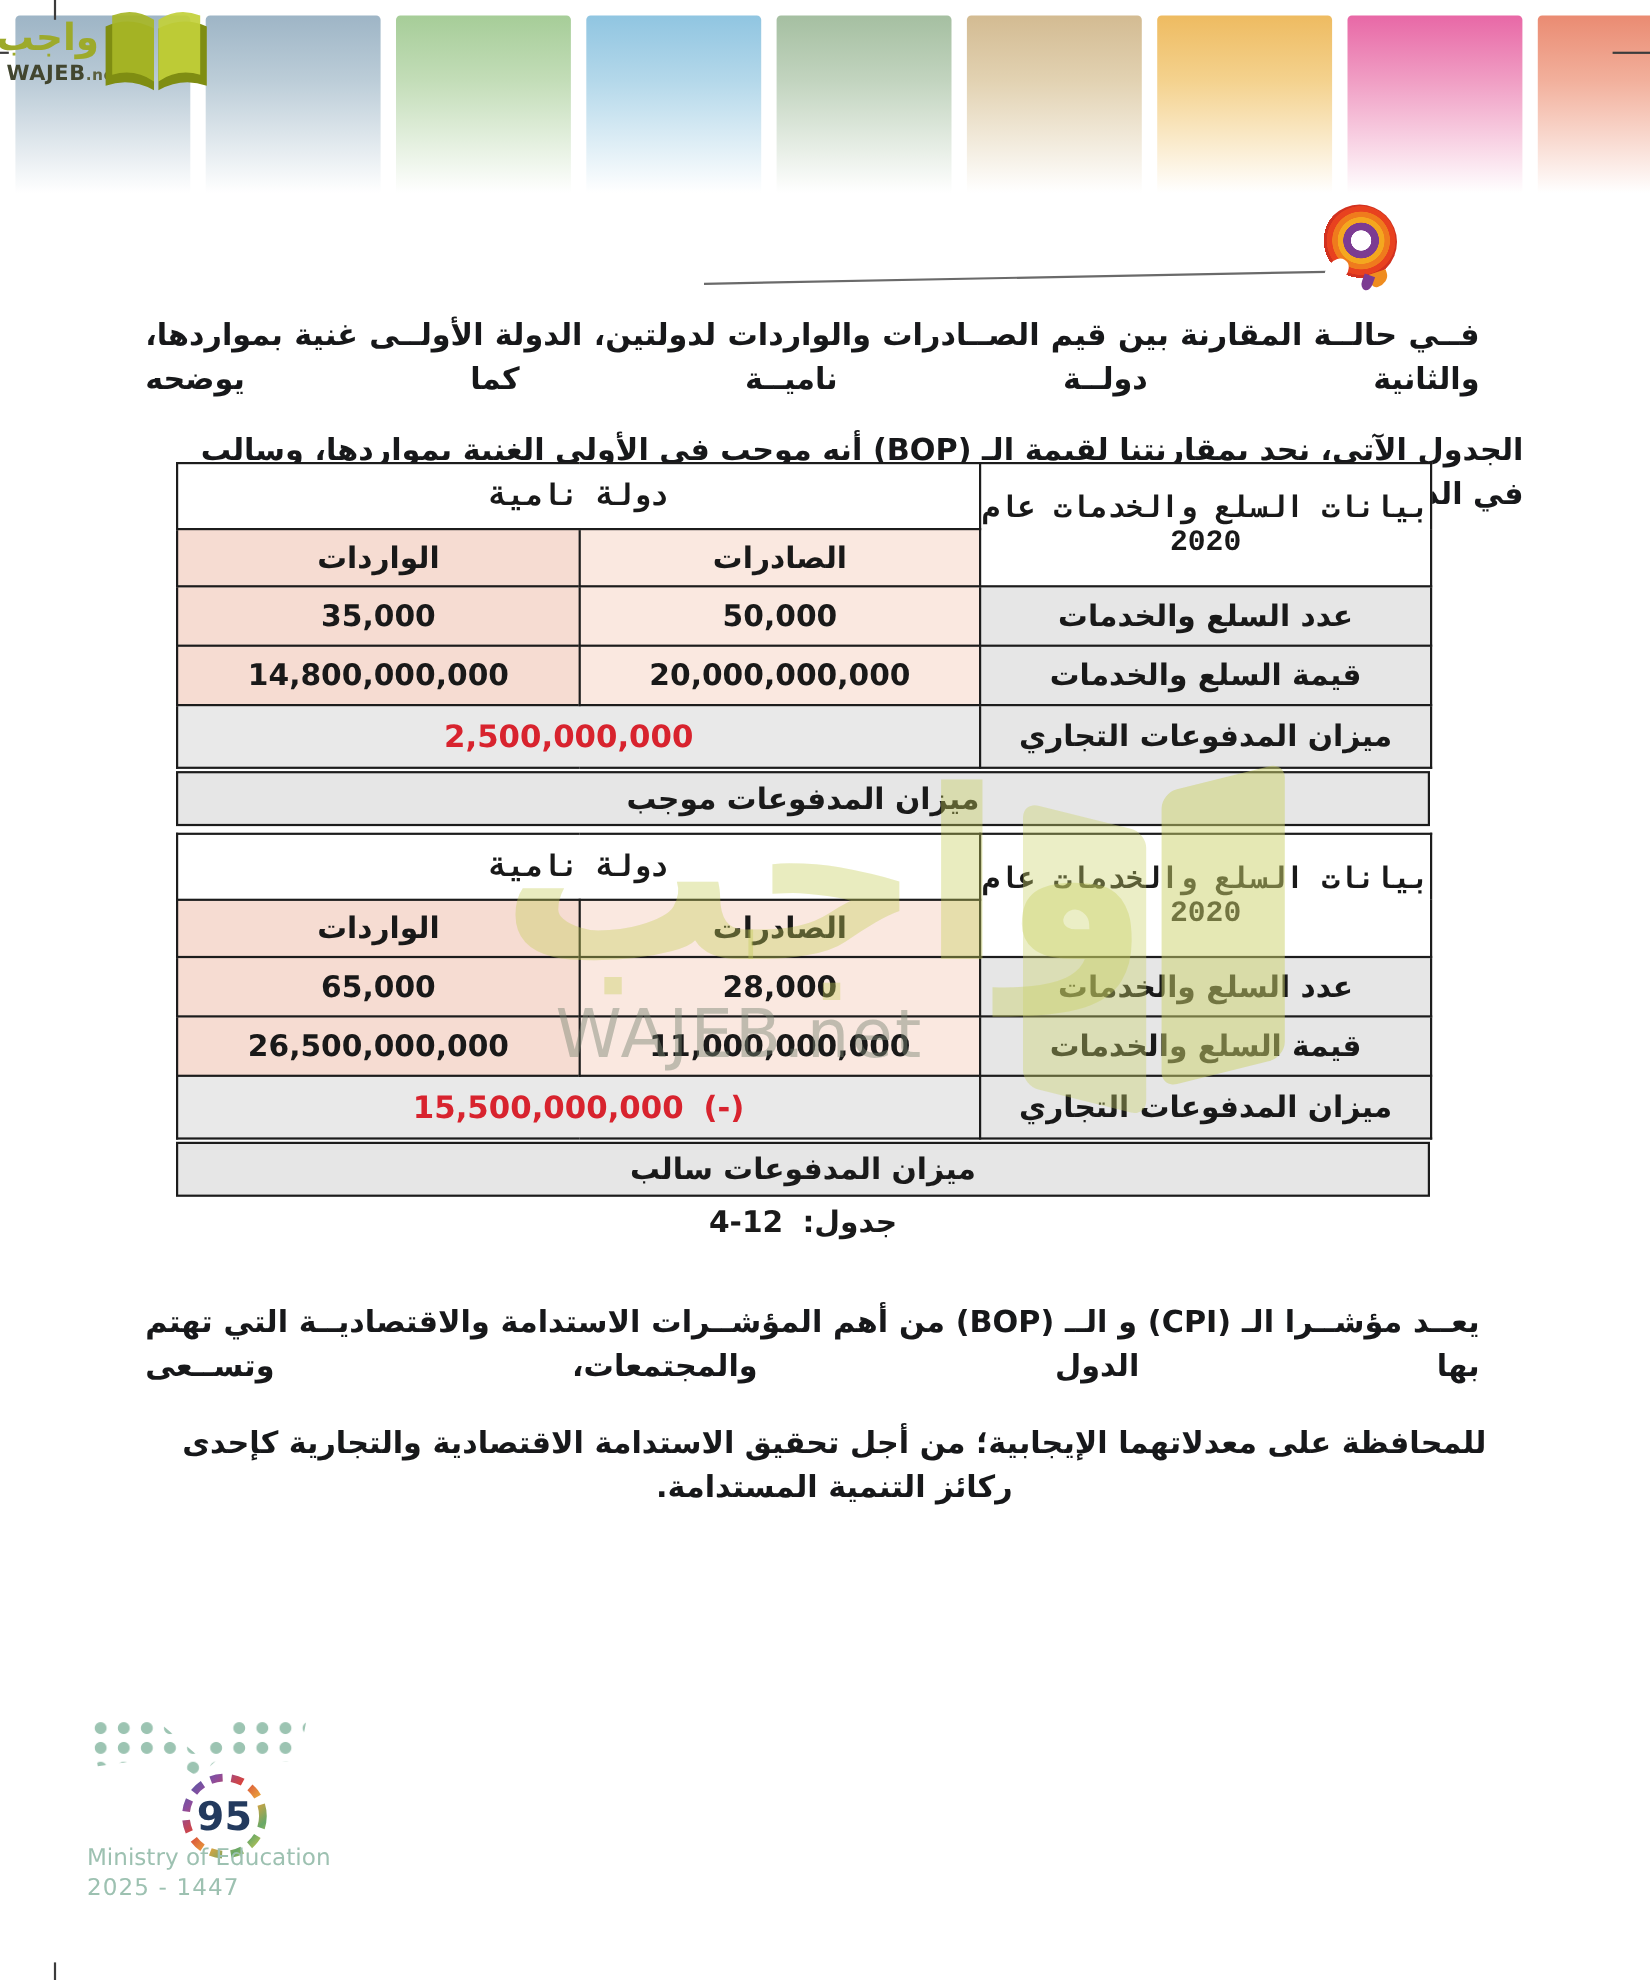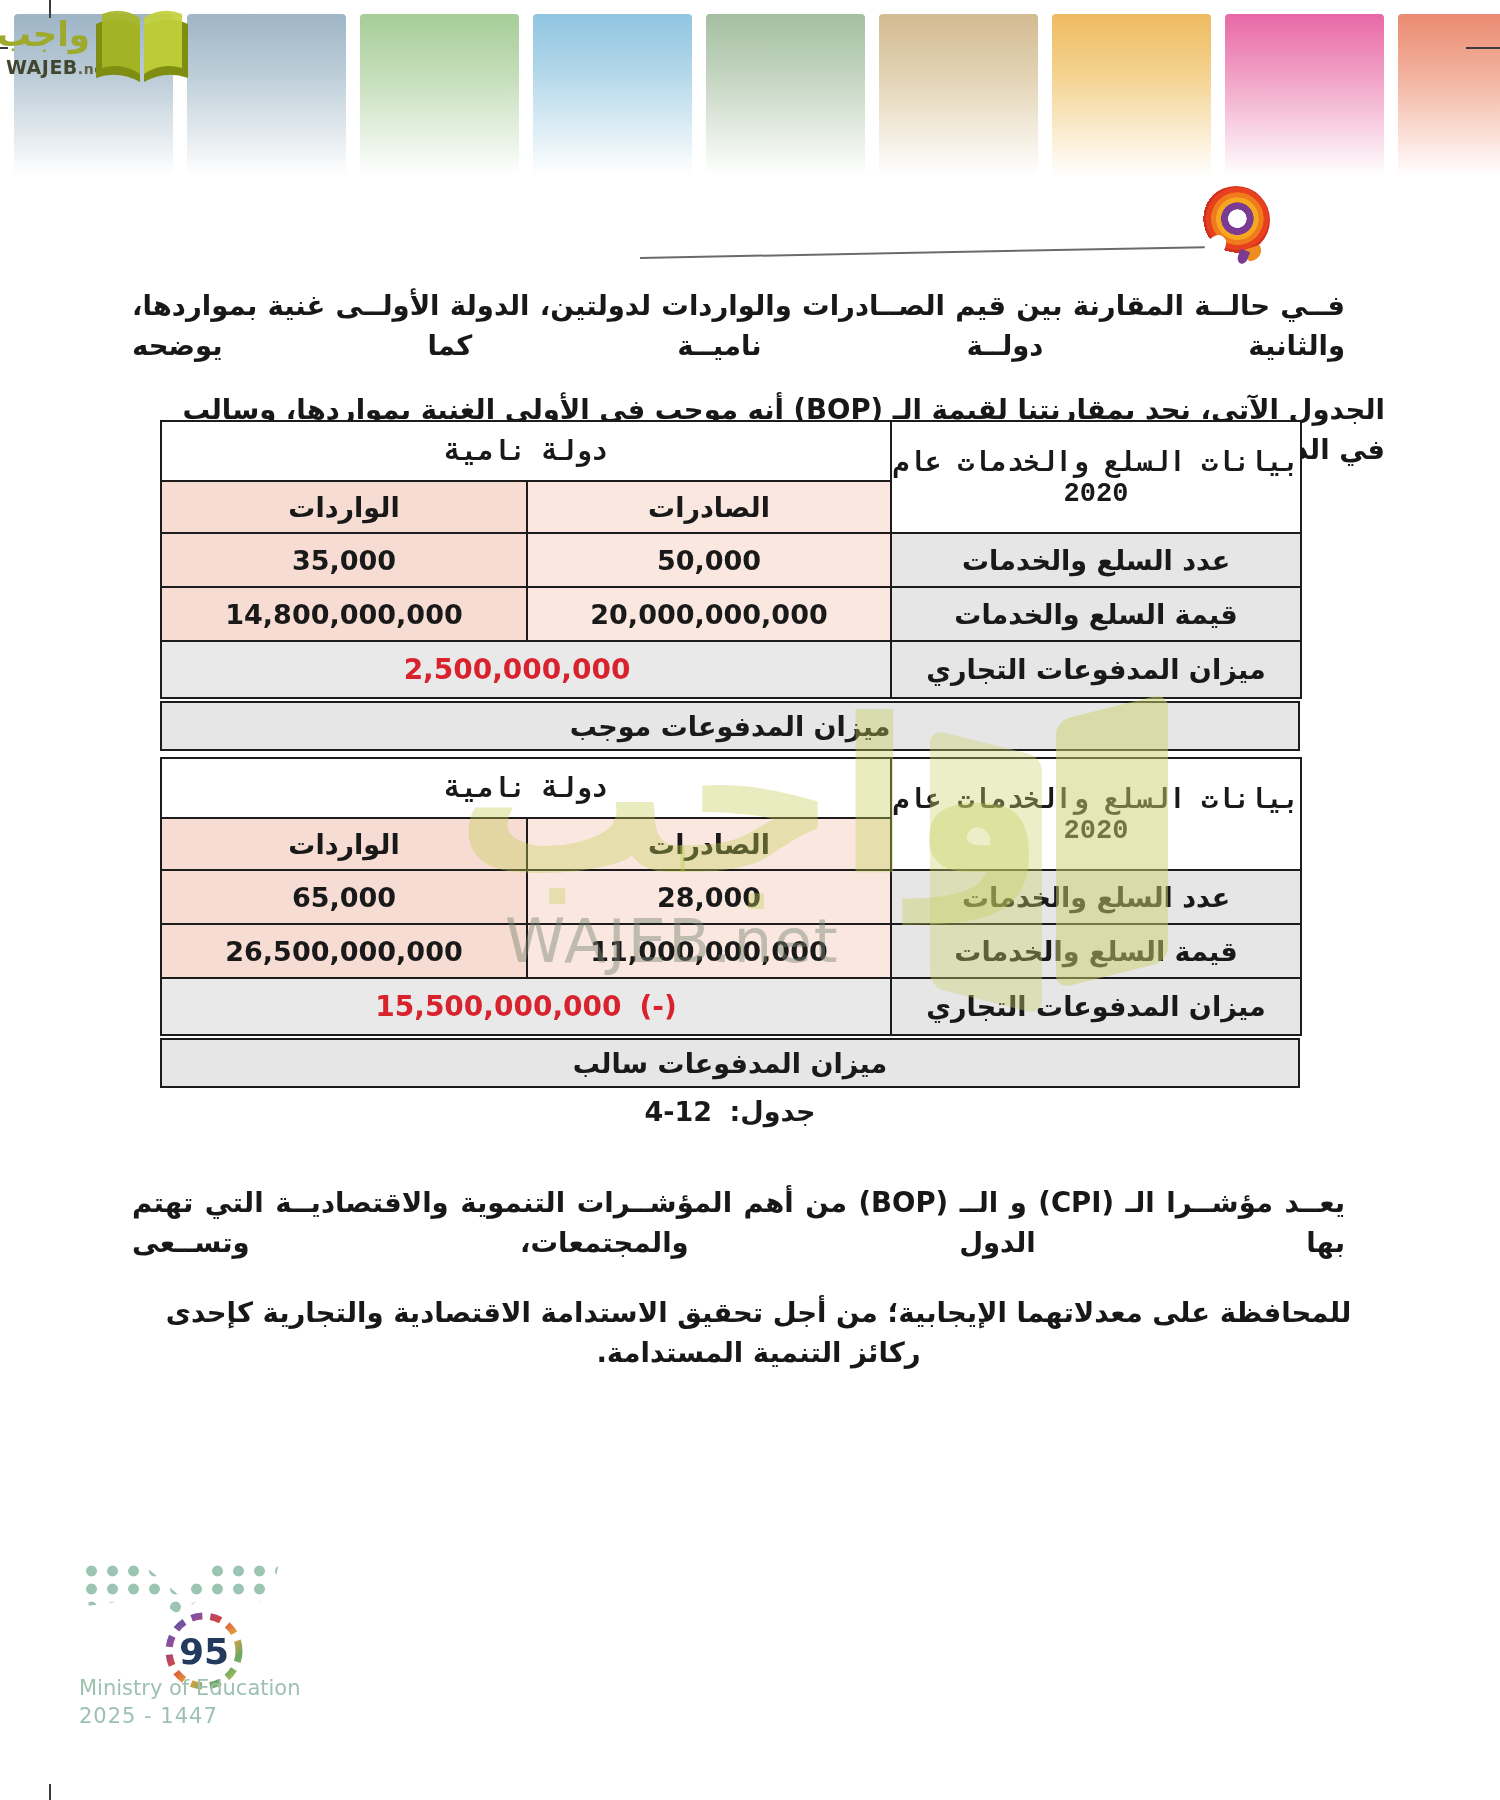--- a/index.html
+++ b/index.html
@@ -241,21 +241,21 @@
   </tbody>
     </table>
   <div class="result r2">ميزان المدفوعات سالب</div>
 
   <div class="caption">
     <span>جدول:</span>
     <span class="num">4-12</span>
   </div>
 
   <div class="para p-close">
-    <div class="ln l1 jline">يعــد مؤشــرا الـ (CPI) و الــ (BOP) من أهم المؤشــرات التنموية والاقتصاديــة التي تهتم بها الدول والمجتمعات، وتســعى</div>
+    <div class="ln l1 jline">يعــد مؤشــرا الـ (CPI) و الــ (BOP) من أهم المؤشــرات الاستدامة والاقتصاديــة التي تهتم بها الدول والمجتمعات، وتســعى</div>
     <div class="ln cline">للمحافظة على معدلاتهما الإيجابية؛ من أجل تحقيق الاستدامة الاقتصادية والتجارية كإحدى ركائز التنمية المستدامة.</div>
   </div>
 
   <div class="wm wm-ar">واجب</div>
   <div class="wm wm-net">WAJEB.net</div>
   <div class="wm wm-book">
     <div class="pg pgL"></div>
     <div class="pg pgR"></div>
   </div>
 

